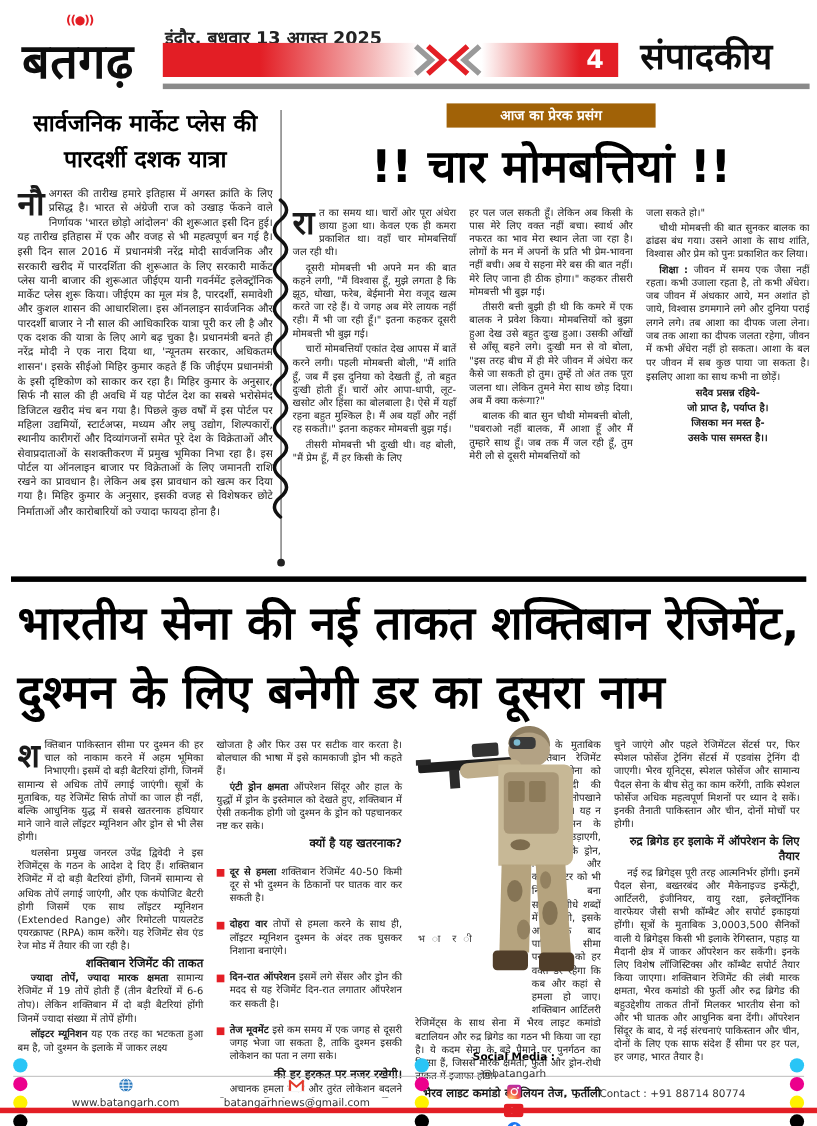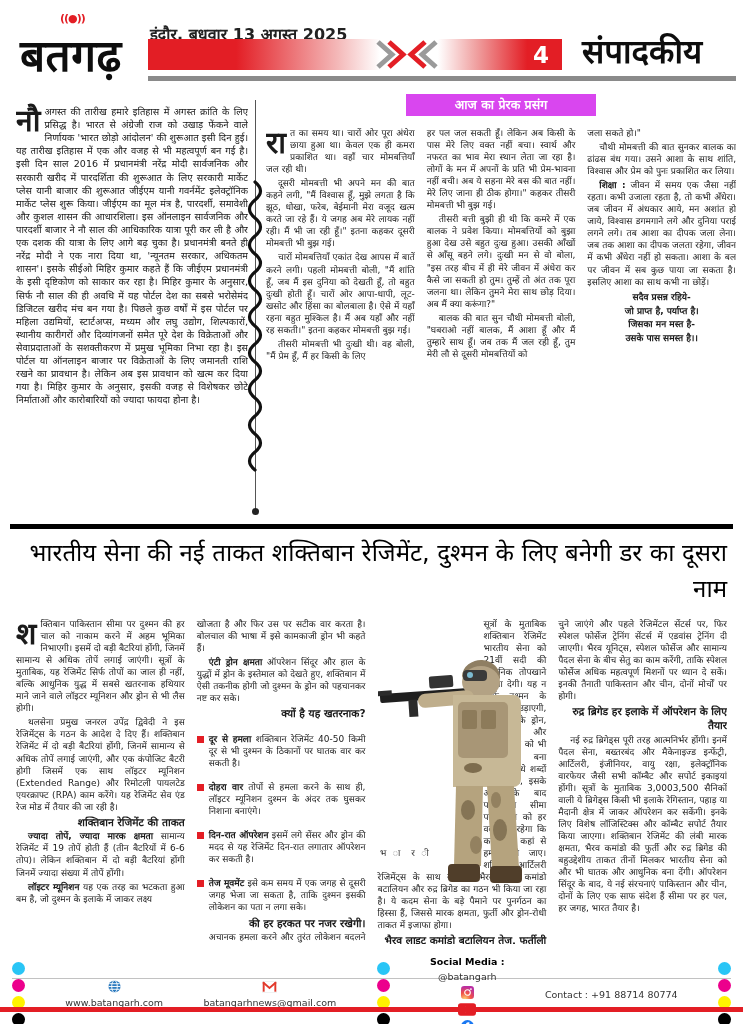--- a/index.html
+++ b/index.html
@@ -30,31 +30,31 @@
   
   .la { position:absolute; left:16px; top:96px; width:232px; height:424px; overflow:hidden; }
   .la-head { font-size:21px; font-weight:bold; text-align:center; line-height:1.55; color:#000; }
   .la-body { margin-top:9px; font-size:9.5px; line-height:1.38; }
   
   .vrule { position:absolute; left:255px; top:100px; width:1px; height:410px; background:#555; }
   .vrule-dot { position:absolute; left:252px; top:508px; width:7px; height:7px; border-radius:50%; background:#222; }
   .squiggle { position:absolute; left:244px; top:180px; }
   
   .ca { position:absolute; left:266px; top:94px; width:470px; }
-  .kicker { width:190px; margin:0 auto; background:#d946ef; color:#fff; font-weight:bold;
+  .kicker { width:190px; margin:0 auto; background:#a16207; color:#fff; font-weight:bold;
     font-size:12.5px; text-align:center; padding:2px 0 3px; }
   .ca-head { text-align:center; font-size:41px; font-weight:bold; color:#000; margin-top:5px; }
   .ca-cols { display:flex; gap:12px; margin-top:11px; height:338px; overflow:hidden; }
   .ca-col { flex:1; font-size:9px; line-height:1.34; }
   .poem { text-align:center; font-weight:bold; line-height:1.55; margin-top:3px; }
   
   .sdiv { position:absolute; left:10px; top:524px; width:723px; height:5px; background:#000; }
   
   .aa { position:absolute; left:16px; top:535px; width:711px; }
-  .aa-head { text-align:right; font-size:24px; font-weight:normal; line-height:1.5; color:#000; }
+  .aa-head { text-align:left; font-size:42px; font-weight:bold; line-height:1.5; color:#000; }
   .aa-cols { display:flex; gap:12px; margin-top:11px; height:326px; overflow:hidden; }
   .aa-col { flex:1; font-size:9px; line-height:1.34; }
   .subhead { font-weight:bold; font-size:10.5px; text-align:right; text-indent:0; margin:3px 0 1px; line-height:1.3; }
   .bullet { position:relative; padding-left:12px; text-align:justify; margin-bottom:2px;margin-top:12px; }
   .sq { position:absolute; left:0; top:3px; width:7px; height:7px; background:#e31e25; display:inline-block; }
   .img-spacer { float:left; width:100px; height:242px; margin-right:6px; }
   .clear { clear:left; }
   .soldier { position:absolute; left:378px; top:640px; width:152px; height:245px; z-index:2; }
   .watermark { position:absolute; left:380px; top:846px; z-index:3; font-size:9px; letter-spacing:4px; color:#333; }
   
@@ -85,35 +85,37 @@
       <path d="M51 3 L37 15.5 L51 28" fill="none" stroke="#e31e25" stroke-width="5"></path>
     </svg>
     <div class="bar-right">
       <span class="pageno">4</span>
     </div>
     <div class="section-title">संपादकीय</div>
     <div class="masthead-rule"></div>
   </div>
 
   <div class="la">
+    <div class="la-head">सार्वजनिक मार्केट प्लेस की पारदर्शी दशक यात्रा</div>
     <div class="la-body">
       <p class="np noind">
         <span class="dropcap">नौ</span><span>अगस्त की तारीख हमारे इतिहास में अगस्त क्रांति के लिए प्रसिद्ध है। भारत से अंग्रेजी राज को उखाड़ फेंकने वाले निर्णायक 'भारत छोड़ो आंदोलन' की शुरूआत इसी दिन हुई। यह तारीख इतिहास में एक और वजह से भी महत्वपूर्ण बन गई है। इसी दिन साल 2016 में प्रधानमंत्री नरेंद्र मोदी सार्वजनिक और सरकारी खरीद में पारदर्शिता की शुरूआत के लिए सरकारी मार्केट प्लेस यानी बाजार की शुरूआत जीईएम यानी गवर्नमेंट इलेक्ट्रॉनिक मार्केट प्लेस शुरू किया। जीईएम का मूल मंत्र है, पारदर्शी, समावेशी और कुशल शासन की आधारशिला। इस ऑनलाइन सार्वजनिक और पारदर्शी बाजार ने नौ साल की आधिकारिक यात्रा पूरी कर ली है और एक दशक की यात्रा के लिए आगे बढ़ चुका है। प्रधानमंत्री बनते ही नरेंद्र मोदी ने एक नारा दिया था, 'न्यूनतम सरकार, अधिकतम शासन'। इसके सीईओ मिहिर कुमार कहते हैं कि जीईएम प्रधानमंत्री के इसी दृष्टिकोण को साकार कर रहा है। मिहिर कुमार के अनुसार, सिर्फ नौ साल की ही अवधि में यह पोर्टल देश का सबसे भरोसेमंद डिजिटल खरीद मंच बन गया है। पिछले कुछ वर्षों में इस पोर्टल पर महिला उद्यमियों, स्टार्टअप्स, मध्यम और लघु उद्योग, शिल्पकारों, स्थानीय कारीगरों और दिव्यांगजनों समेत पूरे देश के विक्रेताओं और सेवाप्रदाताओं के सशक्तीकरण में प्रमुख भूमिका निभा रहा है। इस पोर्टल या ऑनलाइन बाजार पर विक्रेताओं के लिए जमानती राशि रखने का प्रावधान है। लेकिन अब इस प्रावधान को खत्म कर दिया गया है। मिहिर कुमार के अनुसार, इसकी वजह से विशेषकर छोटे निर्माताओं और कारोबारियों को ज्यादा फायदा होना है।</span>
       </p>
     </div>
   </div>
 
   <div class="vrule"></div>
   <svg class="squiggle" width="22" height="292" viewBox="0 0 22 292">
     <path d="M11 2 q11 9 0 18 q-11 9 0 18 q11 9 0 18 q-11 9 0 18 q11 9 0 18 q-11 9 0 18 q11 9 0 18 q-11 9 0 18 q11 9 0 18 q-11 9 0 18 q11 9 0 18 q-11 9 0 18 q11 9 0 18 q-11 9 0 18 q11 9 0 18 q-11 9 0 18" fill="none" stroke="#111" stroke-width="3.2" stroke-linecap="round"></path>
   </svg>
   <div class="vrule-dot"></div>
 
   <div class="ca">
     <div class="kicker">आज का प्रेरक प्रसंग</div>
+    <div class="ca-head">!! चार मोमबत्तियां !!</div>
     <div class="ca-cols">
       <div class="ca-col">
         <p class="np noind">
           <span class="dropcap">रा</span><span>त का समय था। चारों ओर पूरा अंधेरा छाया हुआ था। केवल एक ही कमरा प्रकाशित था। वहाँ चार मोमबत्तियाँ जल रही थी।</span>
         </p>
         <p class="np">दूसरी मोमबत्ती भी अपने मन की बात कहने लगी, "मैं विश्वास हूँ, मुझे लगता है कि झूठ, धोखा, फरेब, बेईमानी मेरा वजूद खत्म करते जा रहे हैं। ये जगह अब मेरे लायक नहीं रही। मैं भी जा रही हूँ।" इतना कहकर दूसरी मोमबत्ती भी बुझ गई।</p>
         <p class="np">चारों मोमबत्तियाँ एकांत देख आपस में बातें करने लगी। पहली मोमबत्ती बोली, "मैं शांति हूँ, जब मैं इस दुनिया को देखती हूँ, तो बहुत दुःखी होती हूँ। चारों ओर आपा-धापी, लूट-खसोट और हिंसा का बोलबाला है। ऐसे में यहाँ रहना बहुत मुश्किल है। मैं अब यहाँ और नहीं रह सकती।" इतना कहकर मोमबत्ती बुझ गई।</p>
         <p class="np">तीसरी मोमबत्ती भी दुःखी थी। वह बोली, "मैं प्रेम हूँ, मैं हर किसी के लिए</p>
       </div>
       <div class="ca-col">

